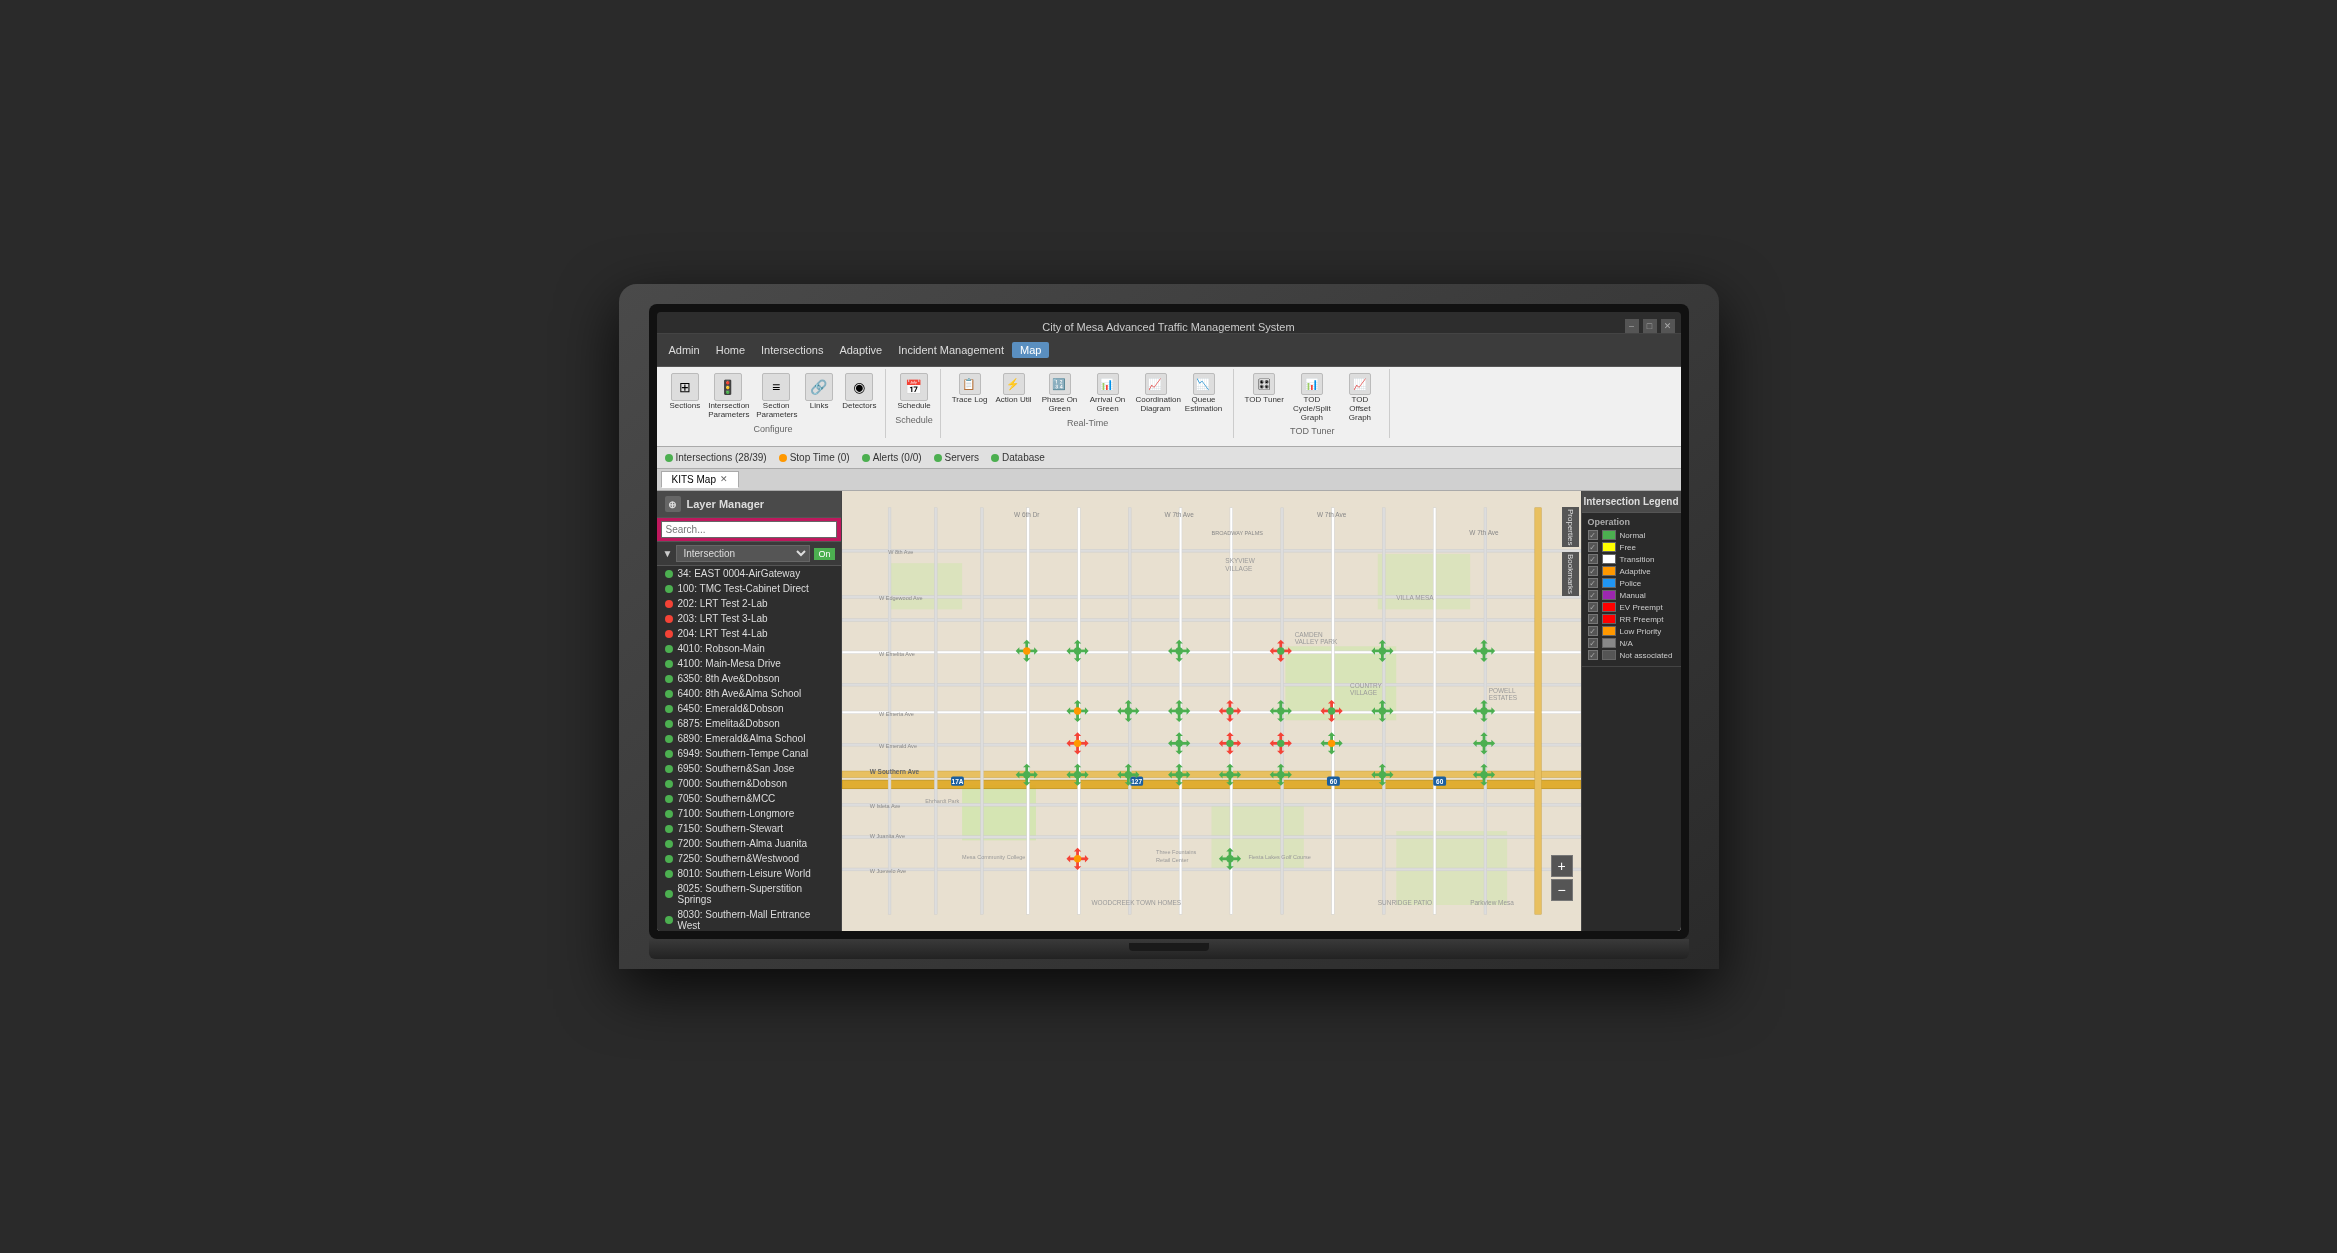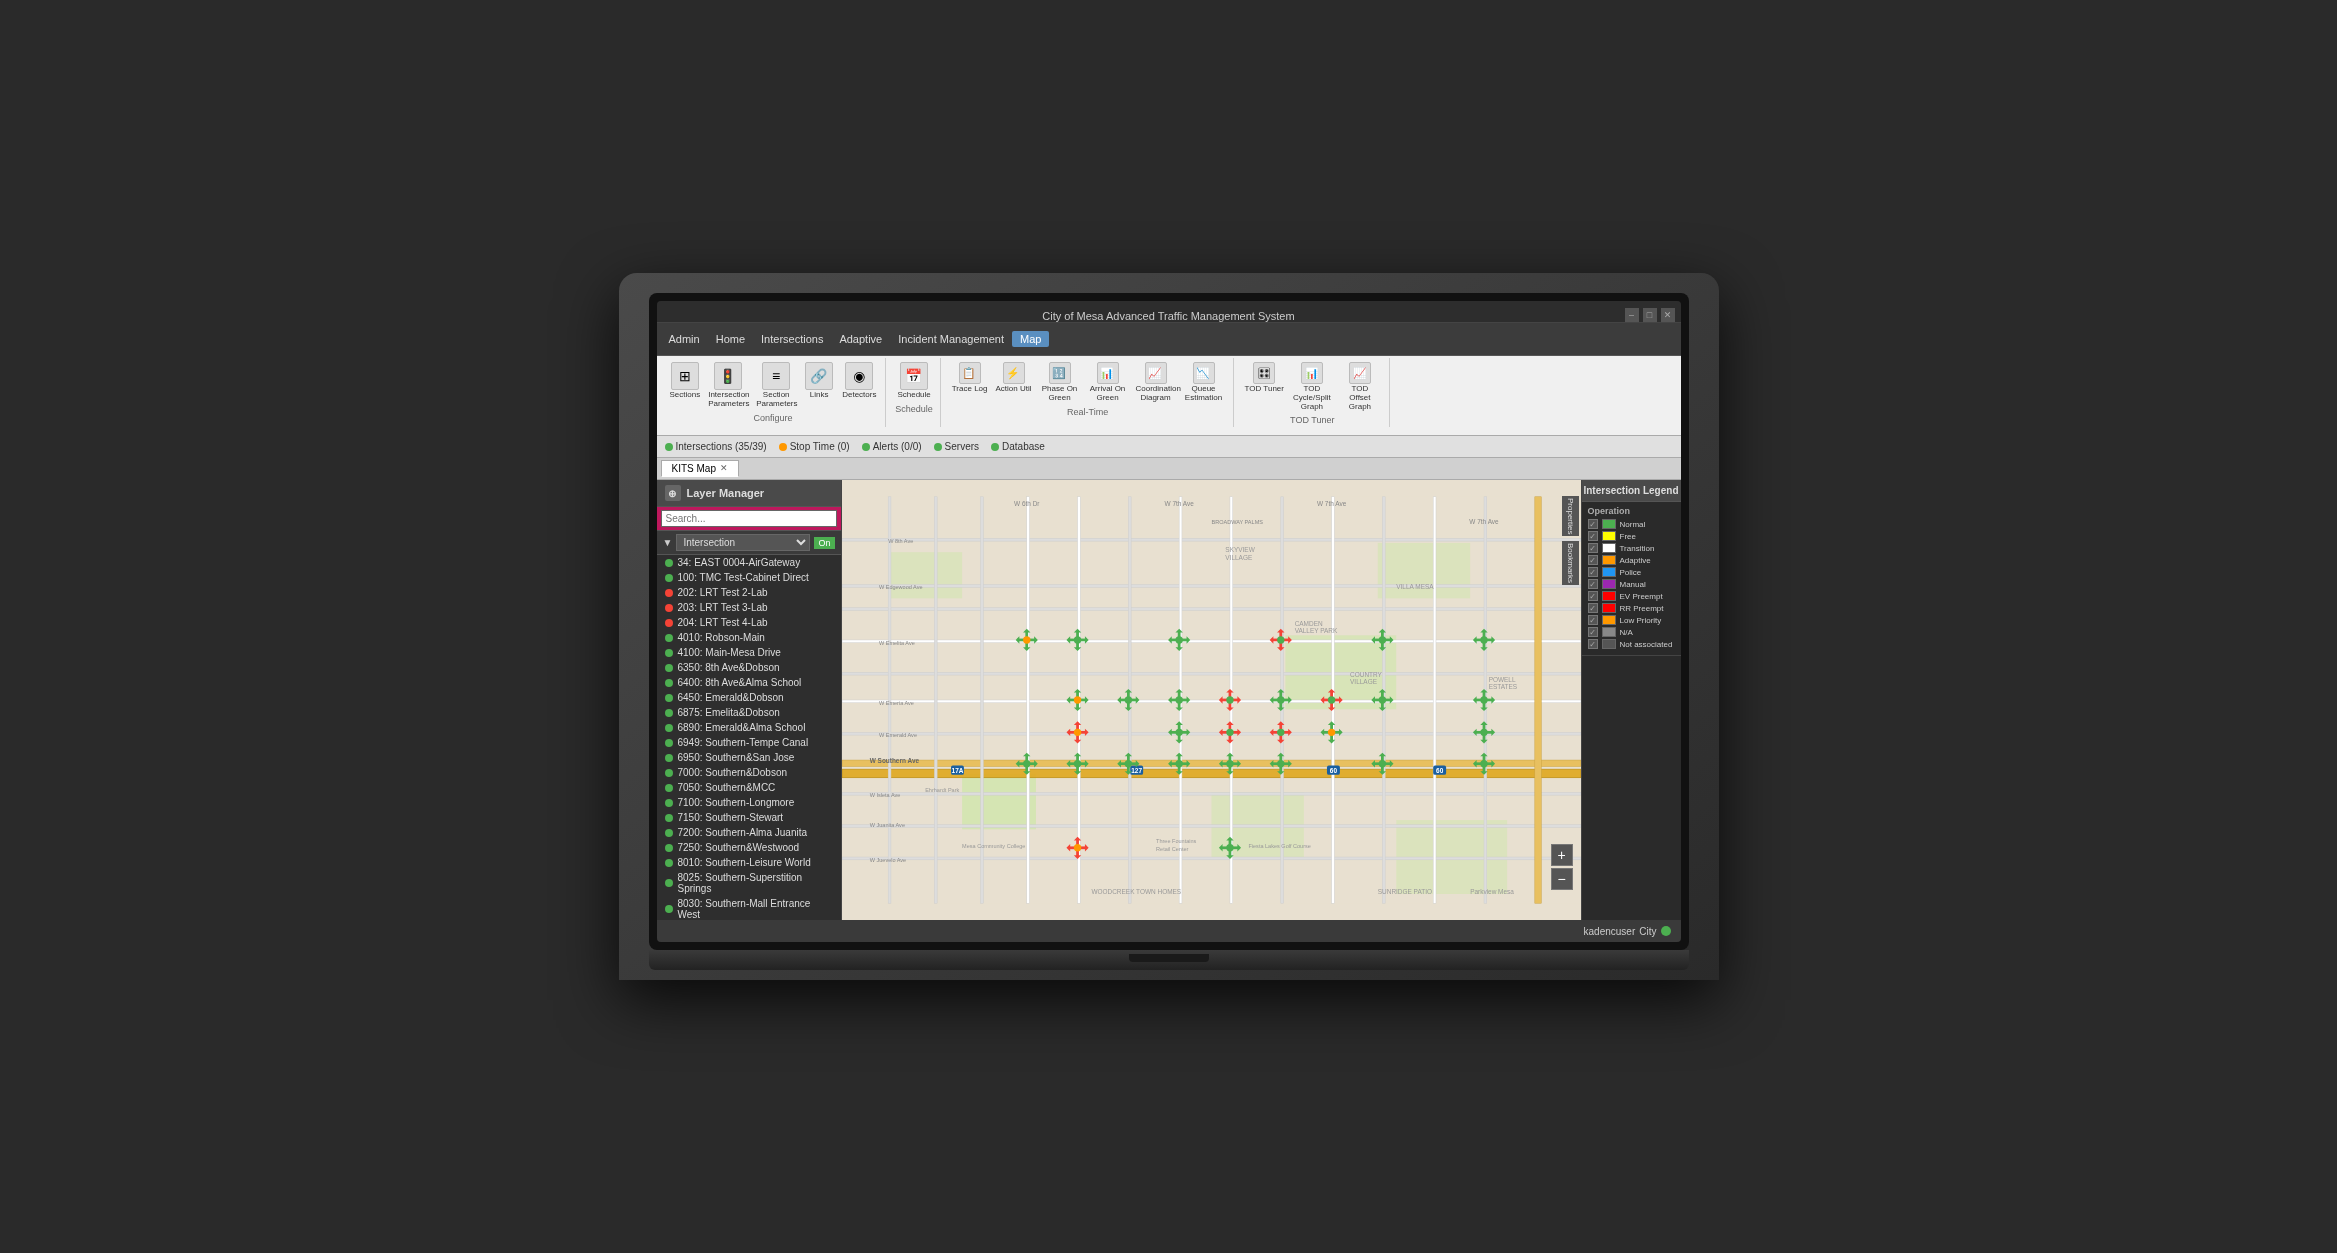--- a/index.html
+++ b/index.html
@@ -582,21 +582,21 @@
                 </div>
               </div>
               <span class="ribbon-group-label">TOD Tuner</span>
             </div>
           </div>
         </div>
 
         <div class="status-bar">
           <div class="status-item">
             <span class="status-dot"></span>
-            <span>Intersections (35/39)</span>
+            <span>Intersections (28/39)</span>
           </div>
           <div class="status-item">
             <span class="status-dot status-dot-orange"></span>
             <span>Stop Time (0)</span>
           </div>
           <div class="status-item">
             <span class="status-dot"></span>
             <span>Alerts (0/0)</span>
           </div>
           <div class="status-item">
@@ -1162,27 +1162,20 @@
                     <div class="legend-check" style="background: rgb(85, 85, 85); border: 1px solid rgb(119, 119, 119); font-size: 8px; color: rgb(170, 170, 170); display: flex; align-items: center; justify-content: center;">✓</div>
                     <div class="legend-color" style="background: rgb(85, 85, 85); border: 1px solid rgb(102, 102, 102);"></div>
                     <span class="legend-label">Not associated</span>
                   </div>
                 </div>
             </div>
           </div>
 
         </div>
 
-        <div class="bottom-bar">
-          <div class="user-info">
-            <span>kadencuser</span>
-            <span>City</span>
-            <span class="green-circle"></span>
-          </div>
-        </div>
 
       </div>
     </div>
     <div class="laptop-base">
       <div class="laptop-notch"></div>
     </div>
   </div>
 </div>
 
 </body></html>

